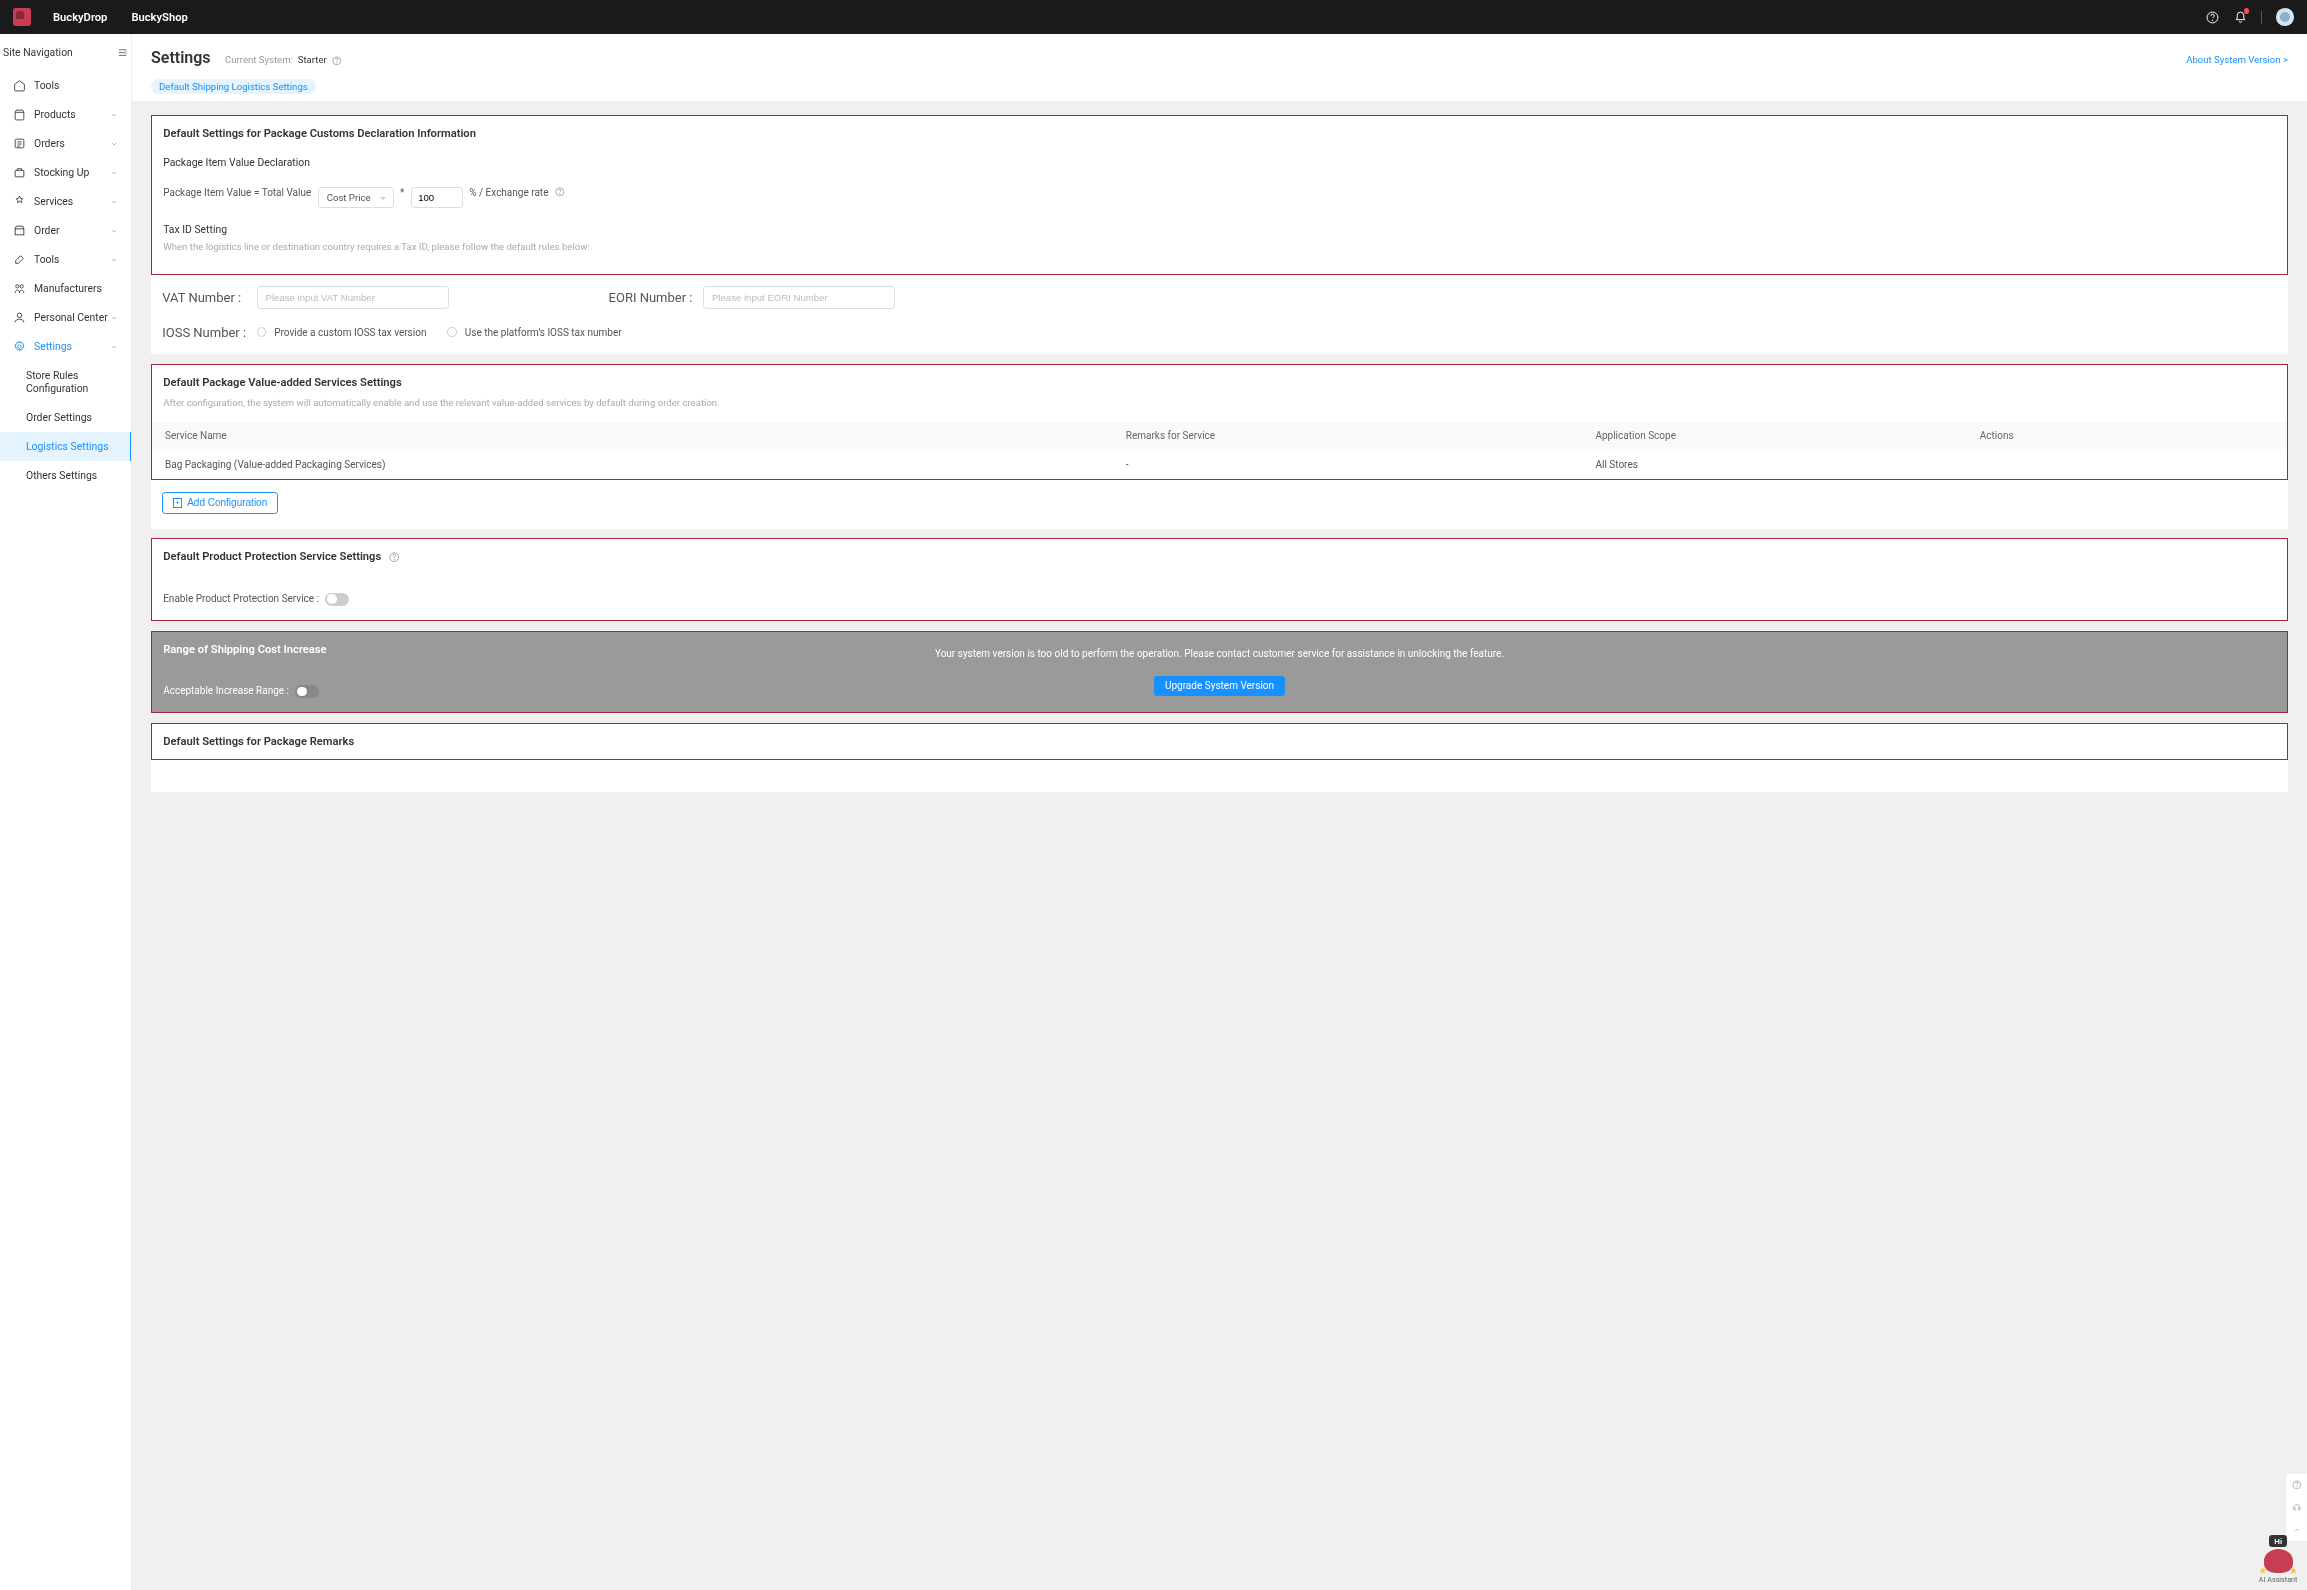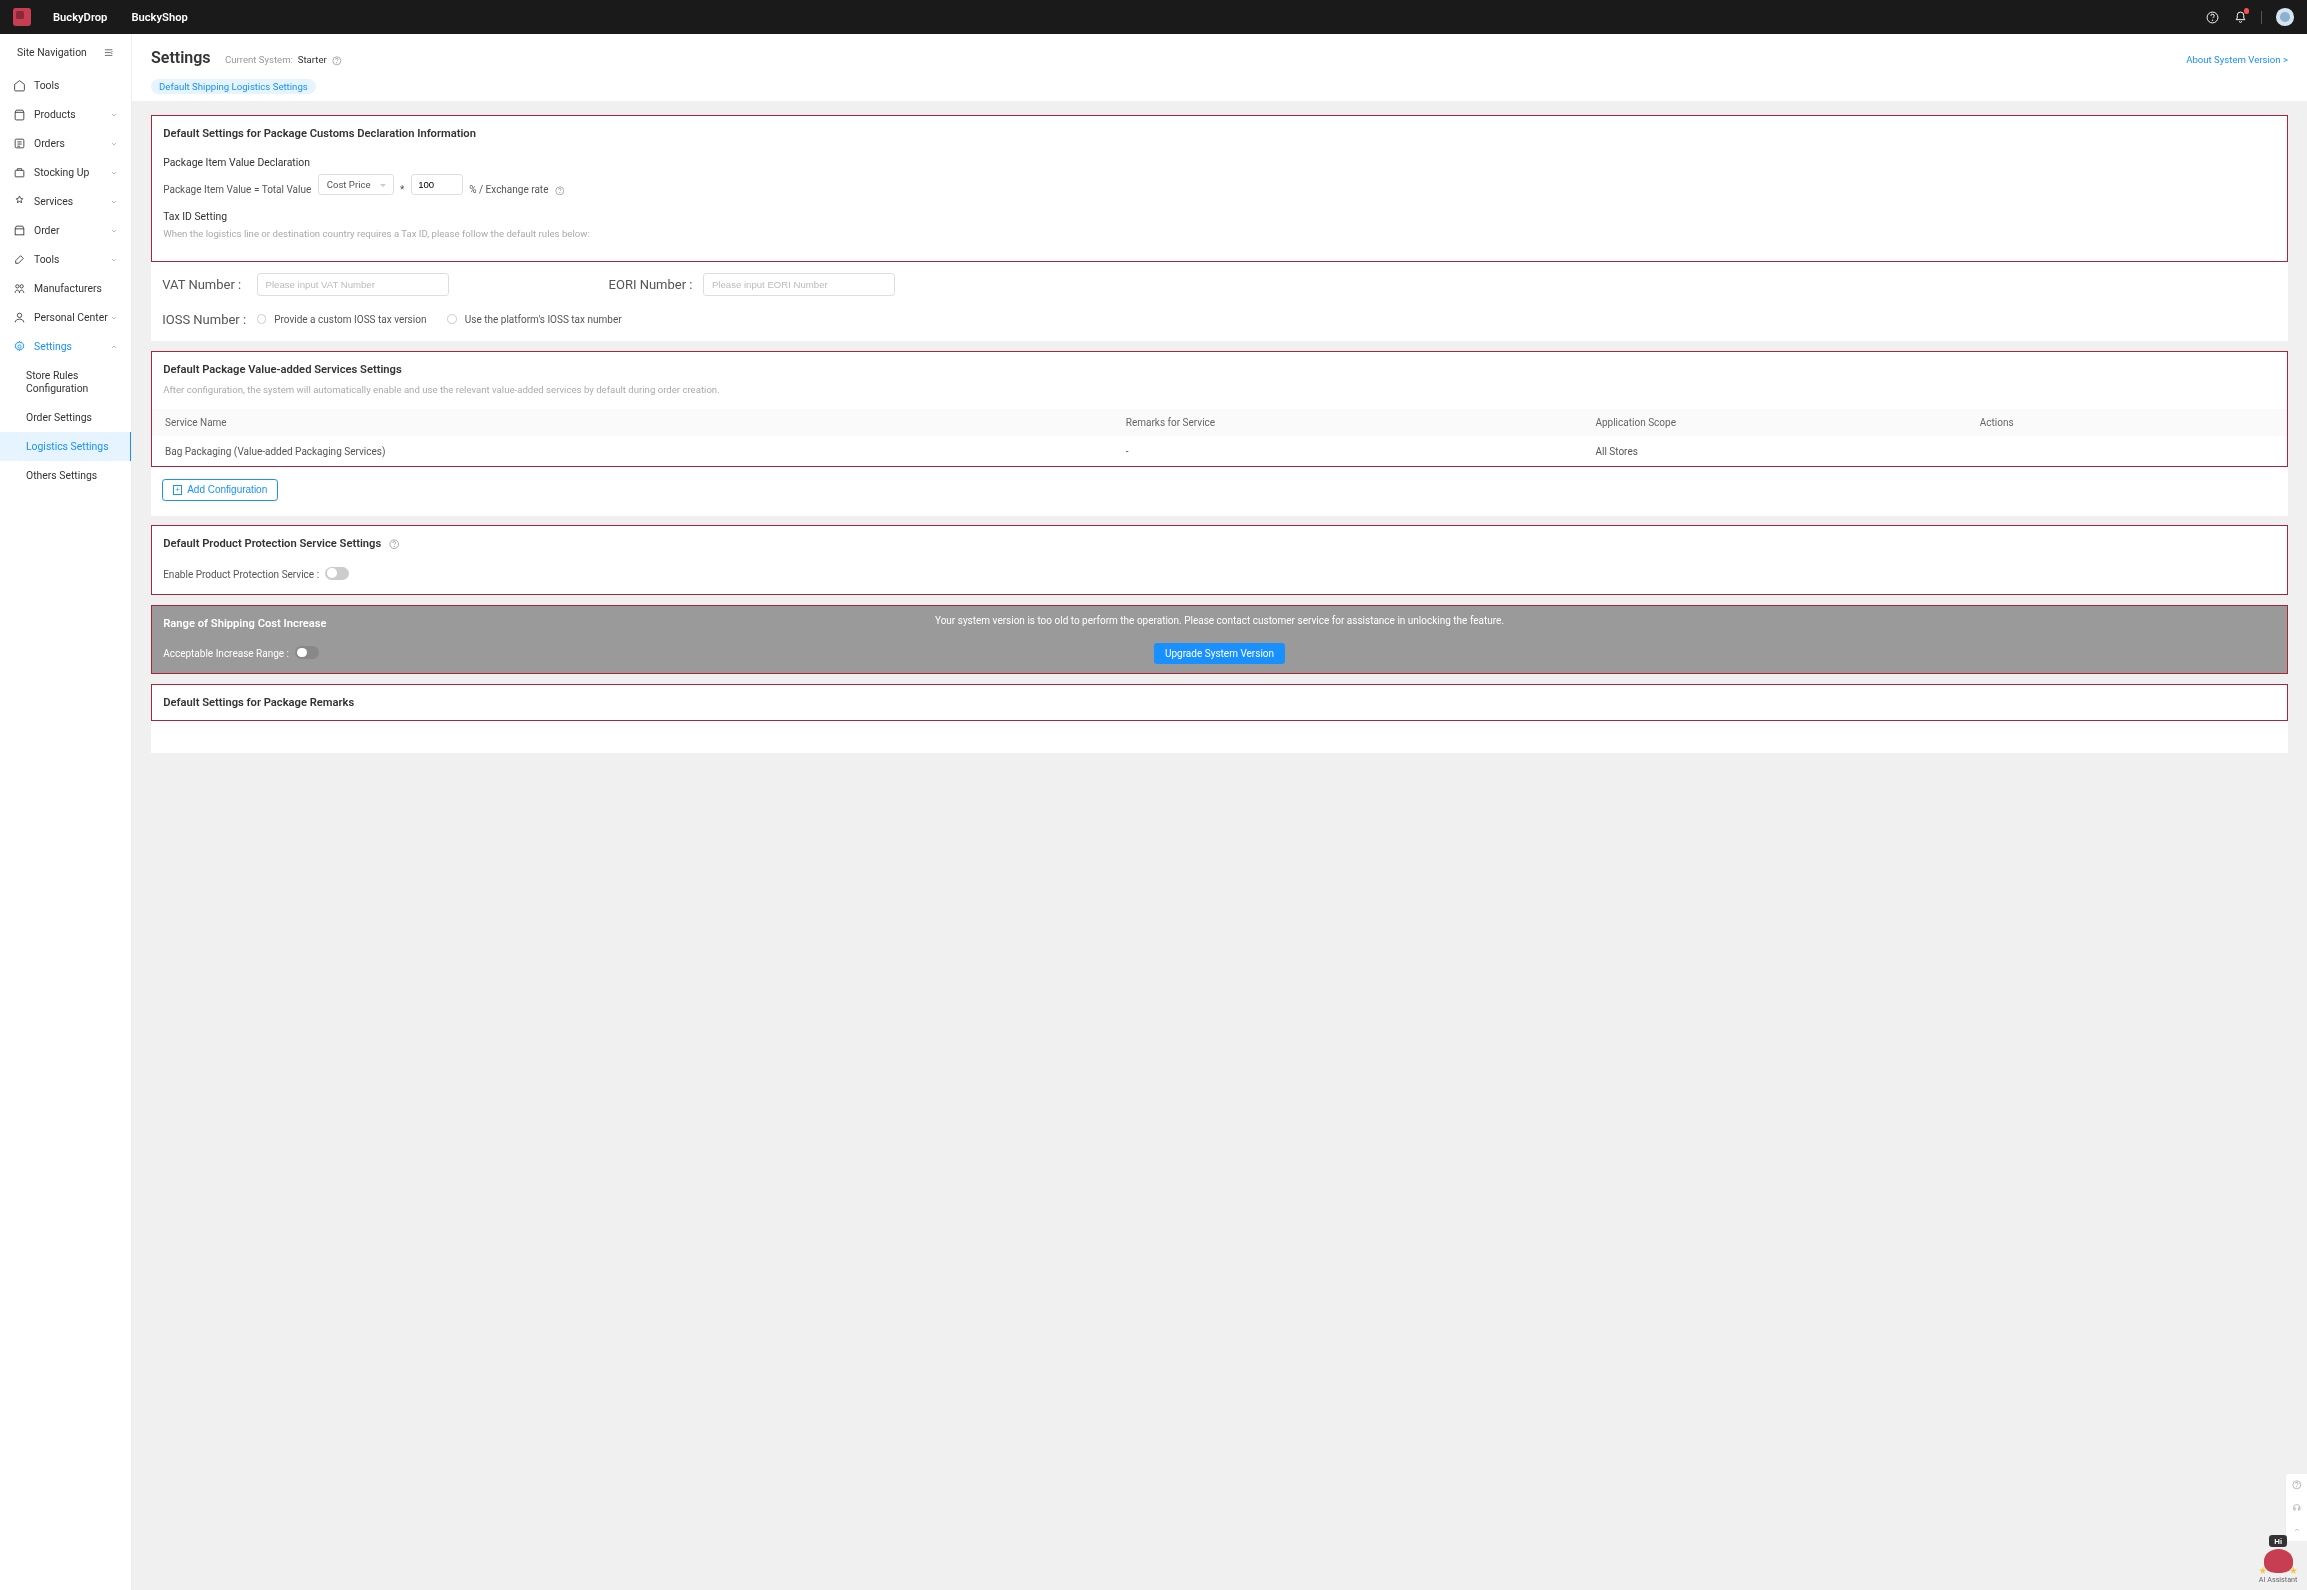--- a/index.html
+++ b/index.html
@@ -15,21 +15,21 @@
 .header-icon { width: 13px; height: 13px; color: #fff; cursor: pointer; display: flex; align-items: center; justify-content: center; }
 .bell-wrap { position: relative; }
 .bell-dot { position: absolute; top: -2.4px; right: -2.4px; width: 5.6px; height: 5.6px; background: #ff4d4f; border-radius: 50%; }
 .divider-v { width: 0.8px; height: 13px; background: #555; }
 .avatar { width: 17.6px; height: 17.6px; border-radius: 50%; background: #d6e4ef; display: flex; align-items: center; justify-content: center; cursor: pointer; }
 .avatar-inner { width: 9.6px; height: 9.6px; border-radius: 50%; background: #8bb3d1; }
 
 
 .main-layout { display: flex; height: calc(100vh - 34px); }
 .sidebar { width: 132px; border-right: 0.8px solid #eee; overflow-y: auto; background: #fff; }
-.sidebar-header { display: flex; justify-content: space-between; align-items: center; padding: 12px 17px; font-size: 10.4px; color: #333; }
+.sidebar-header { display: flex; justify-content: space-between; align-items: center; padding: 12px 3px; font-size: 10.4px; color: #333; }
 .collapse-icon { width: 11.2px; height: 11.2px; cursor: pointer; }
 .nav-item { display: flex; align-items: center; padding: 8px 13px; cursor: pointer; color: #333; font-size: 10.4px; }
 .nav-icon { width: 13px; height: 13px; margin-right: 8px; flex-shrink: 0; display: flex; align-items: center; justify-content: center; }
 .nav-label { flex: 1; }
 .nav-chevron { width: 8px; height: 8px; color: #999; }
 .nav-item.active { color: #1890ff; }
 .nav-item.active .nav-icon { color: #1890ff; }
 .sub-nav { }
 .sub-nav .nav-item { padding-left: 26px; }
 .sub-nav .nav-item.selected { background: #e6f4ff; color: #1890ff; border-right: 1.6px solid #1890ff; }
@@ -42,21 +42,21 @@
 .current-system { font-size: 9.6px; color: #999; }
 .system-name { color: #333; }
 .about-link { margin-left: auto; color: #1890ff; font-size: 9.6px; cursor: pointer; }
 .breadcrumb-tag { display: inline-block; background: #e6f4ff; color: #1890ff; font-size: 9.6px; padding: 2.4px 8px; border-radius: 8px; margin-top: 11.2px; }
 
 .content-body { padding: 4.8px 19px 32px; }
 .panel { background: #fff; margin-top: 9.6px; padding: 0; }
 .panel-title { font-size: 11.2px; font-weight: 600; padding: 11.2px 11.2px; }
 .panel-body { padding: 0 11.2px 14.4px; }
 .red-box { border: 1.6px solid #a9243d; }
-.form-row { display: flex; align-items: flex-end; gap: 6.4px; margin-top: 5px; font-size: 10px; color: #555; flex-wrap: wrap; }
+.form-row { display: flex; align-items: flex-start; gap: 6.4px; margin-top: 18px; font-size: 10px; color: #555; flex-wrap: wrap; }
 .form-label-top { font-size: 10.4px; color: #333; margin-top: 4.8px; }
 .select { border: 0.8px solid #ddd; border-radius: 3.2px; padding: 4px 19px 4px 8px; min-width: 76px; background: #fff; position: relative; cursor: pointer; font-size: 9.6px; }
 .select::after { content: ""; position: absolute; right: 6.4px; top: 45%; border: 3.2px solid transparent; border-top-color: #ccc; }
 .numinput { border: 0.8px solid #ddd; border-radius: 3.2px; padding: 4px 6.4px; width: 52px; font-size: 9.6px; }
 .section-sub { font-size: 10.4px; color: #333; margin-top: 14.4px; }
 .hint { font-size: 9.6px; color: #aaa; margin-top: 4.8px; }
 
 .tax-row { display: flex; align-items: center; gap: 6.4px; margin-top: 11.2px; }
 .tax-row.columns { display: flex; gap: 160px; }
 .field-pair { display: flex; align-items: center; gap: 6.4px; }

